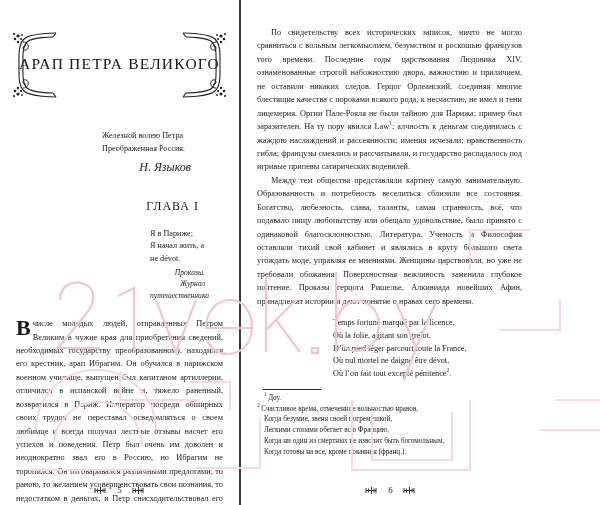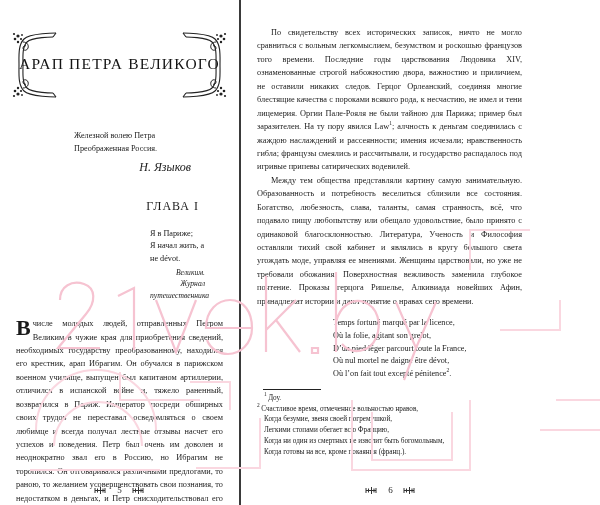--- a/index.html
+++ b/index.html
@@ -35,21 +35,21 @@
     font-size:15.5px;
     letter-spacing:1.2px;
     color:#141414;
     font-variant:small-caps;
     text-transform:uppercase;
   }
 
   .epigraph{
     margin:30px 30px 0 0;
     text-align:left;
-    padding-left:74px;
+    padding-left:102px;
     font-size:8.2px;
     line-height:1.55;
     color:#1c1c1c;
   }
   .epigraph .sig{
     text-align:right;
     font-style:italic;
     font-size:12px;
     margin-top:3px;
     padding-right:18px;
@@ -210,21 +210,21 @@
       <div>Железной волею Петра</div>
       <div>Преображенная Россия.</div>
       <div class="sig">Н. Языков</div>
     </div>
 
     <div class="chapter">Глава I</div>
 
     <div class="verse-epi">
       <div>Я в Париже;</div>
       <div>Я начал жить, а не dévot.</div>
-      <div class="sig">Великим.</div>
+      <div class="sig">Проказы.</div>
       <div class="sig2">Журнал путешественника</div>
     </div>
 
     <div class="body-text">
       <span class="dropcap">В</span><span>числе молодых людей, отправленных Петром Великим в чужие края для приобретения сведений, необходимых государству преобразованному, находился его крестник, арап Ибрагим. Он обучался в парижском военном училище, выпущен был капитаном артиллерии, отличился в испанской войне и, тяжело раненный, возвратился в Париж. Император посреди обширных своих трудов не переставал осведомляться о своем любимце и всегда получал лестные отзывы насчет его успехов и поведения. Петр был очень им доволен и неоднократно звал его в Россию, но Ибрагим не торопился. Он отговаривался различными предлогами, то раною, то желанием усовершенствовать свои познания, то недостатком в деньгах, и Петр снисходительствовал его просьбам, просил его заботиться о своем здоровии, благодарил за ревность к учению и, крайне бережливый в собственных своих расходах, не жалел для него своей казны, присовокупляя к червонцам отеческие советы и предостерегательные наставления.</span>
     </div>
 
     <div class="folio">
       <svg class="fl" width="13" height="9" viewBox="0 0 13 9">
         <g stroke="#333" stroke-width="1" fill="none">

